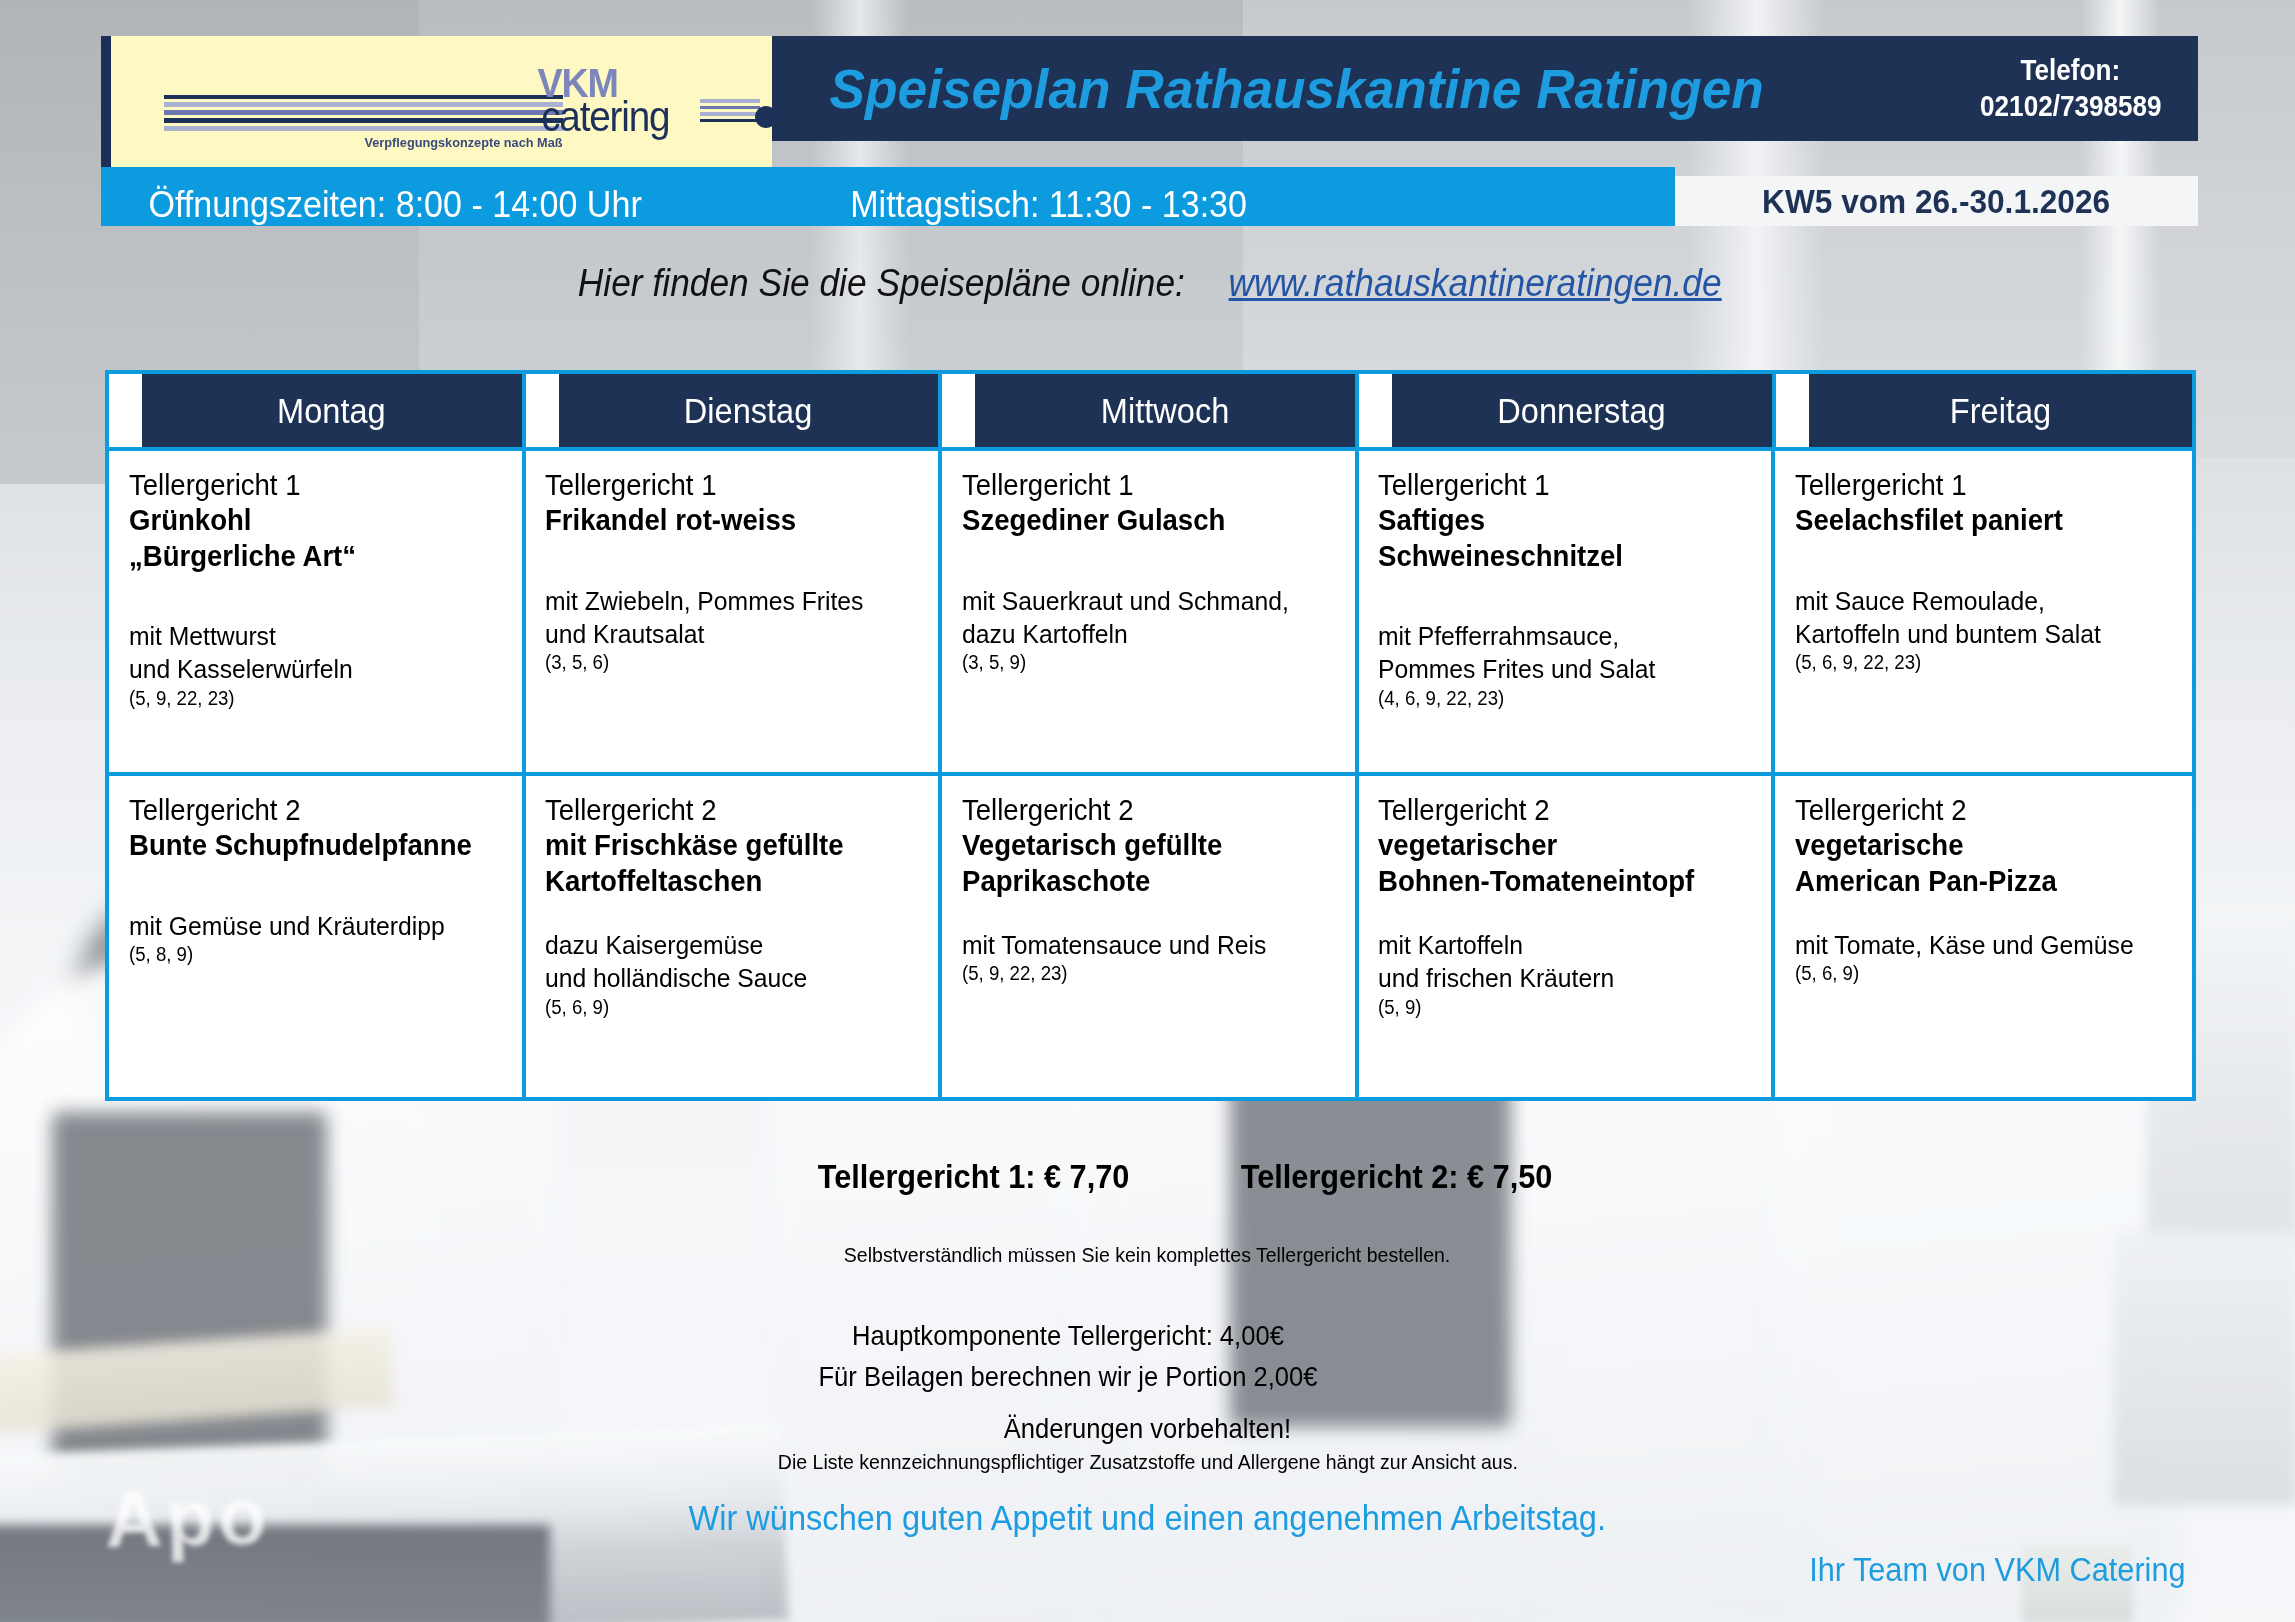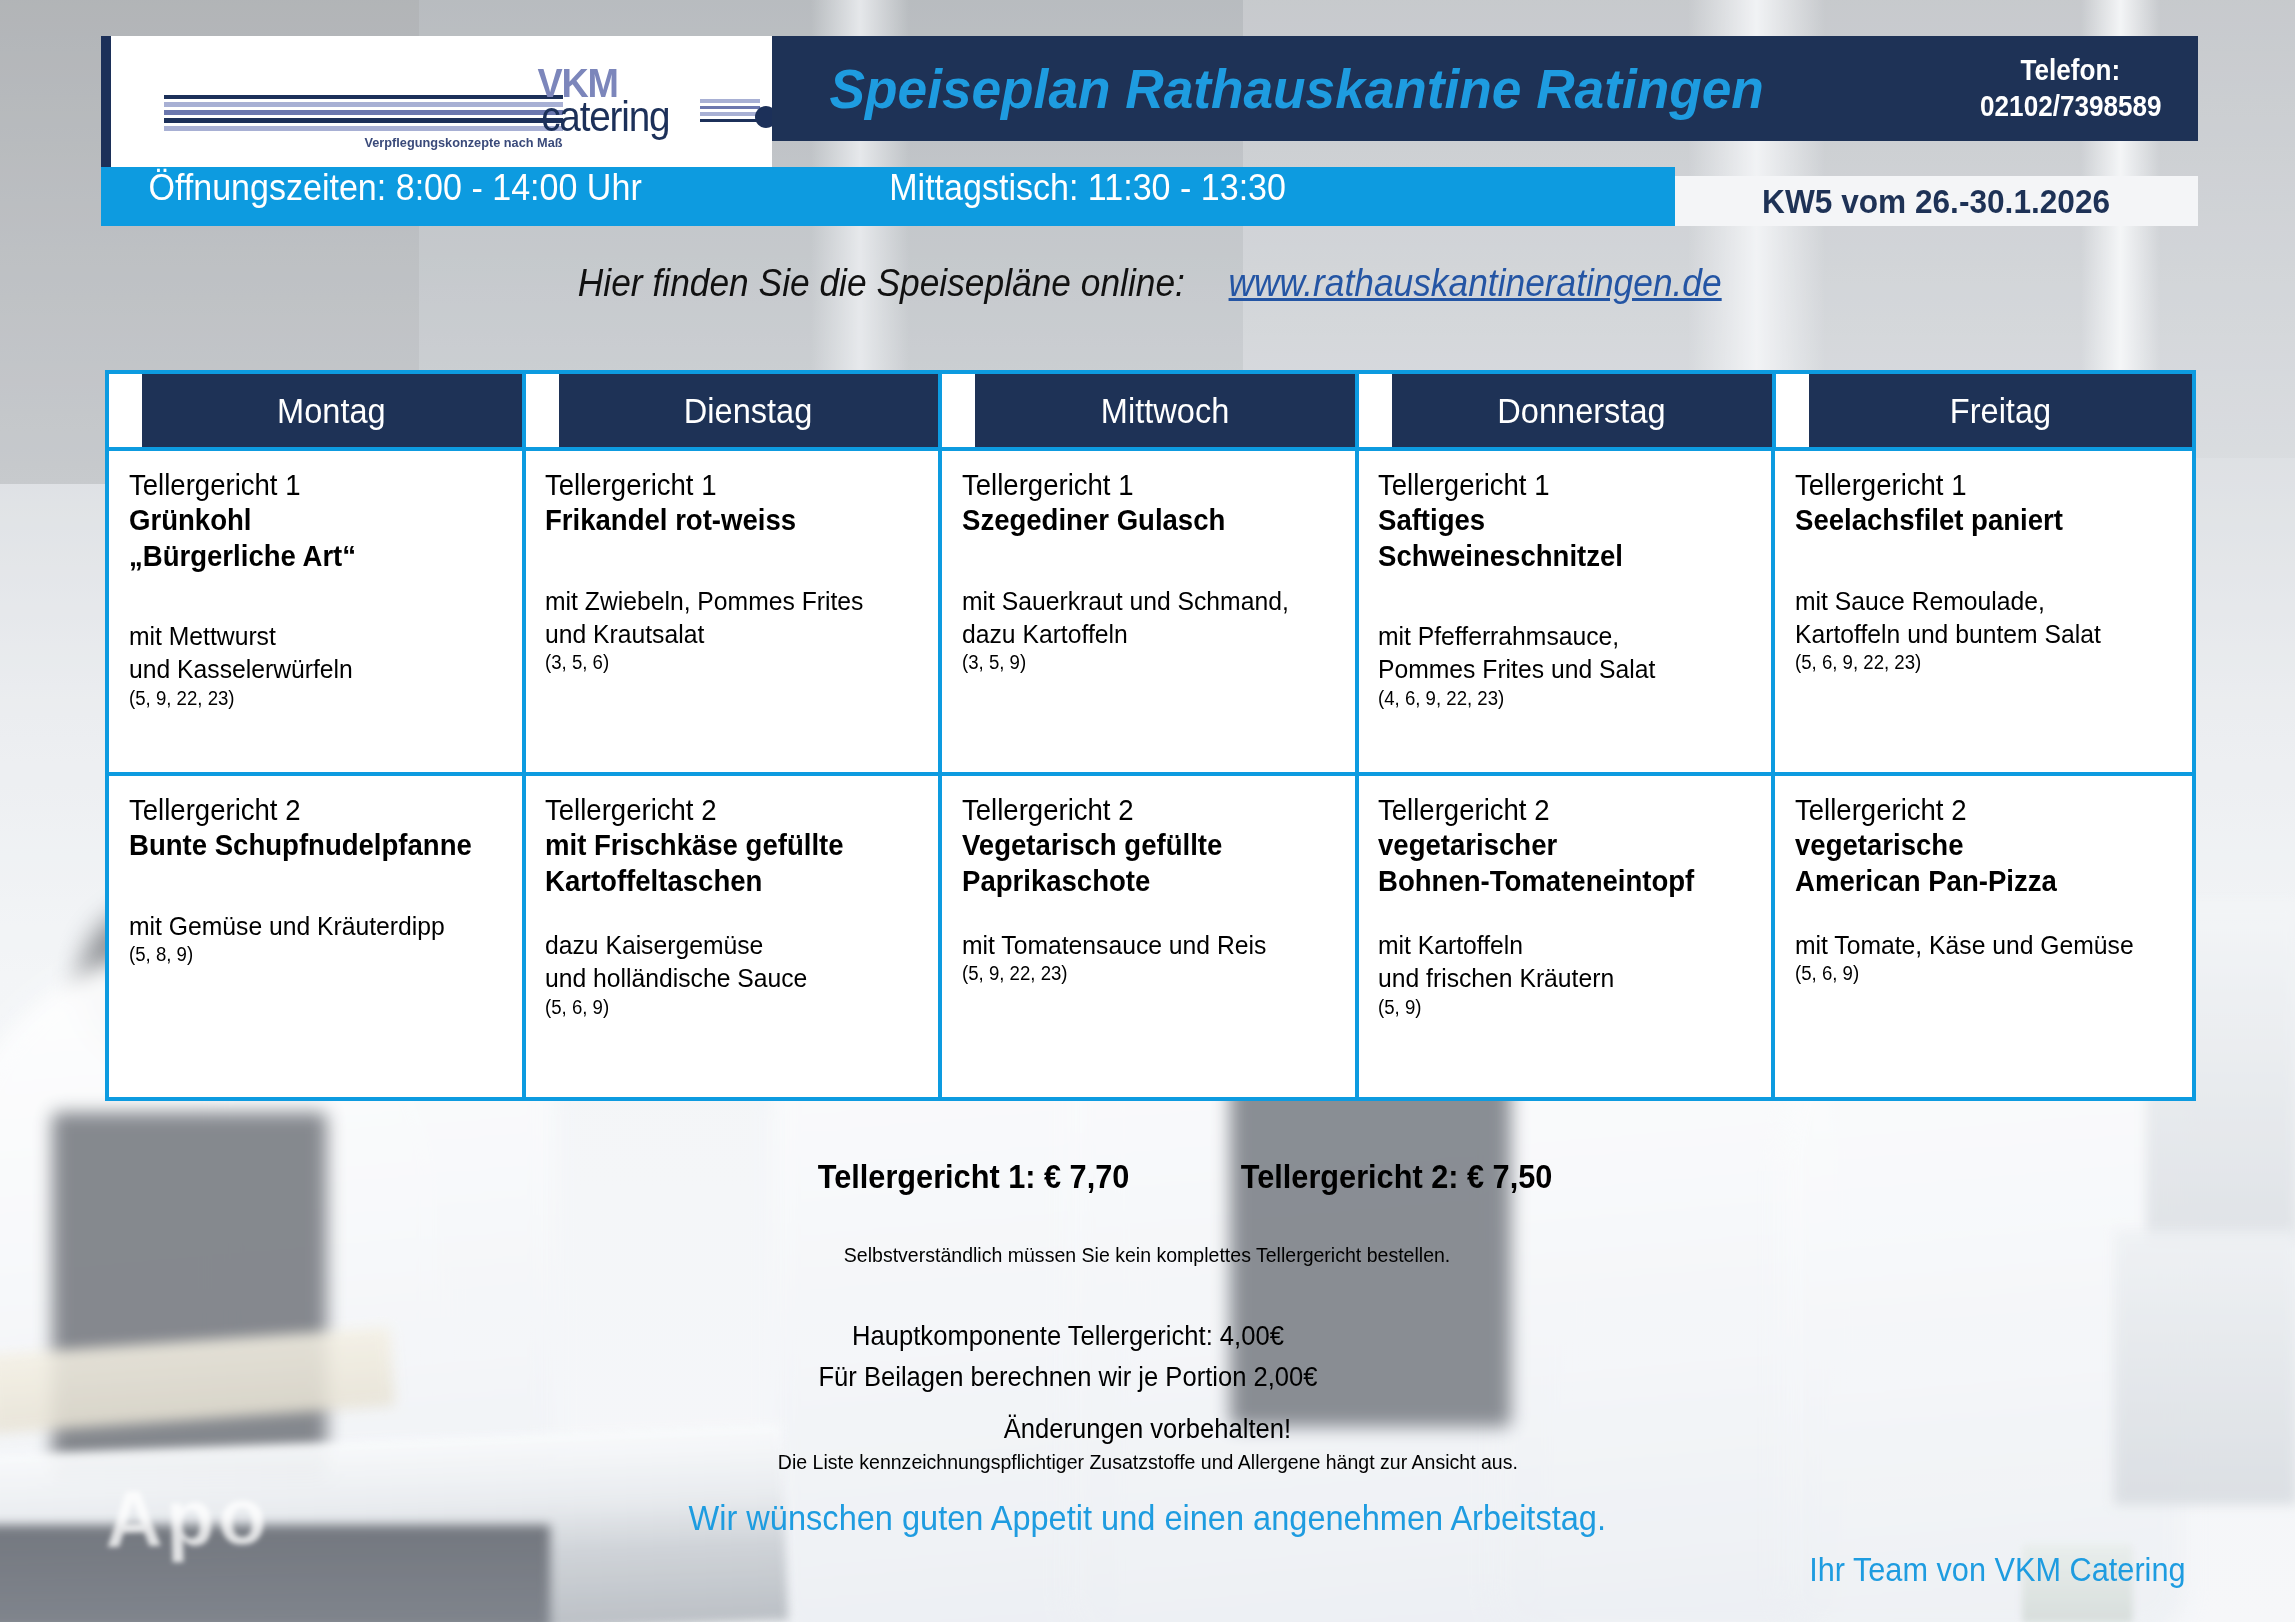--- a/index.html
+++ b/index.html
@@ -62,21 +62,21 @@
     background:linear-gradient(180deg,#e7ebef,#c6ccd3);filter:blur(5.9px);opacity:.85;}
   .jar{position:absolute;left:2022px;top:1544px;width:111px;height:79px;
     background:linear-gradient(180deg,#dfe7e4,#c3cdc9);filter:blur(3.9px);opacity:.9;border-radius:3.9px;}
   .whitewash{position:absolute;inset:0;background:rgba(255,255,255,.30);}
 
   
   #page{position:relative;z-index:3;width:2295px;height:1623px;}
 
   
   .header{position:absolute;left:101px;top:36px;width:2097px;height:105px;display:flex;}
-  .logo-cell{width:661px;height:135px;background:#ffffff;border-left:10.5px solid #1c3059;
+  .logo-cell{width:661px;height:135px;background:#fef9c3;border-left:10.5px solid #1c3059;
              display:flex;align-items:center;justify-content:center;position:relative;overflow:hidden;}
   .logo{position:relative;width:602px;height:92px;}
   .logo-stripes{position:absolute;left:23.6px;top:37px;width:399px;}
   .logo-stripes i{display:block;height:4.6px;margin-bottom:3.3px;}
   .s1{background:#1c3059;}
   .s2{background:#6b77ae;}
   .s3{background:#a8b0d4;}
   .logo-vkm{position:absolute;left:393px;top:2.6px;font-size:41px;font-weight:700;
             color:#7c86bb;font-family:"Liberation Sans",sans-serif;letter-spacing:-1.3px;
             transform:scaleX(.92);}
@@ -93,21 +93,21 @@
   .title-cell{flex:1;background:#1e3256;display:flex;align-items:center;padding-left:33px;}
   .title-cell .t{font-size:56px;font-style:italic;font-weight:700;color:#1e9ce0;
                  font-family:"Liberation Sans",sans-serif;transform:scaleX(.95);white-space:nowrap;}
   .phone-cell{width:255px;background:#1e3256;display:flex;flex-direction:column;
               align-items:center;justify-content:center;color:#fff;}
   .phone-cell .p1{font-size:29px;font-weight:700;transform:scaleX(.9);}
   .phone-cell .p2{font-size:29px;font-weight:700;transform:scaleX(.9);margin-top:3.9px;}
 
   
   .hours{position:absolute;left:101px;top:167px;width:2097px;height:59px;display:flex;}
-  .hours-blue{width:1574px;background:#0d9be0;display:flex;align-items:flex-start;color:#fff;gap:39px;}
+  .hours-blue{width:1574px;background:#0d9be0;display:flex;align-items:flex-end;color:#fff;}
   .hours-blue .h1{font-size:37px;margin-left:26px;transform:scaleX(.92);}
   .hours-blue .h2{font-size:37px;margin-left:170px;transform:scaleX(.92);}
   .kw{flex:1;background:#f4f5f7;display:flex;align-items:center;justify-content:center;margin-top:9px;}
   .kw span{font-size:34px;font-weight:700;color:#1e3256;transform:scaleX(.93);}
 
   
   .online{position:absolute;left:0;top:262px;width:2295px;text-align:center;}
   .online .txt{font-size:38px;font-style:italic;color:#111;transform:scaleX(.93);display:inline-block;}
   .online .lnk{font-size:38px;font-style:italic;color:#2455a4;text-decoration:underline;
                transform:scaleX(.93);display:inline-block;}

